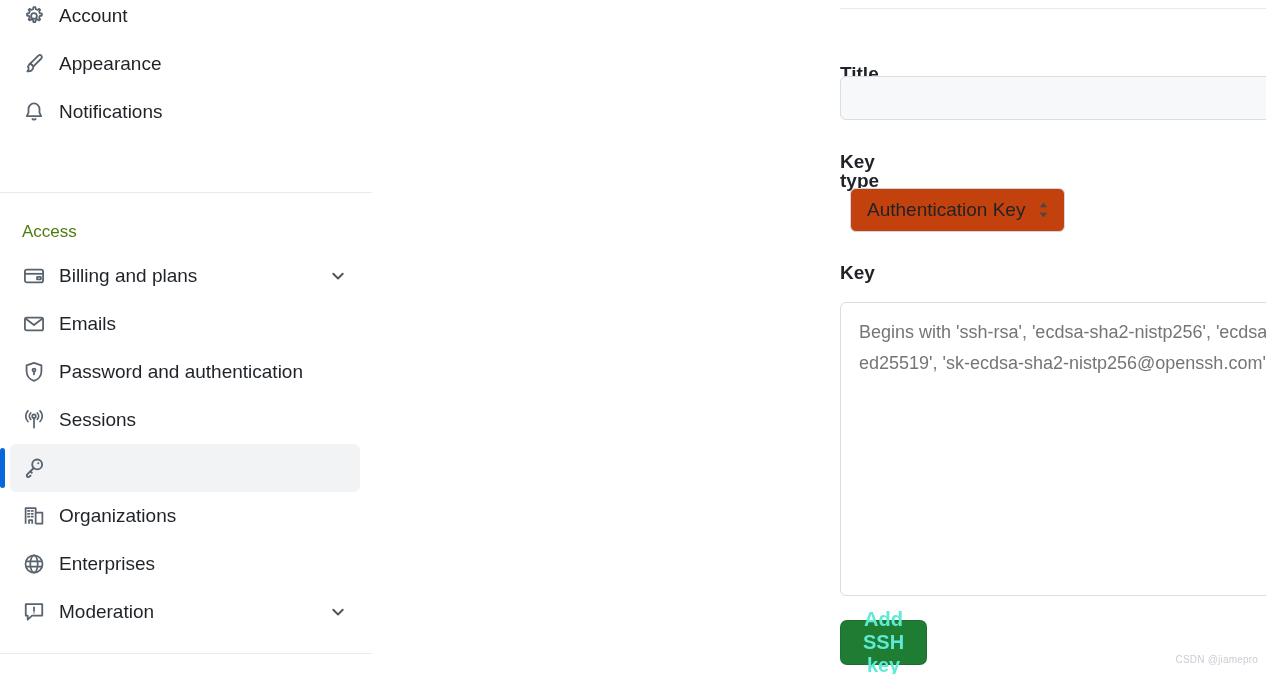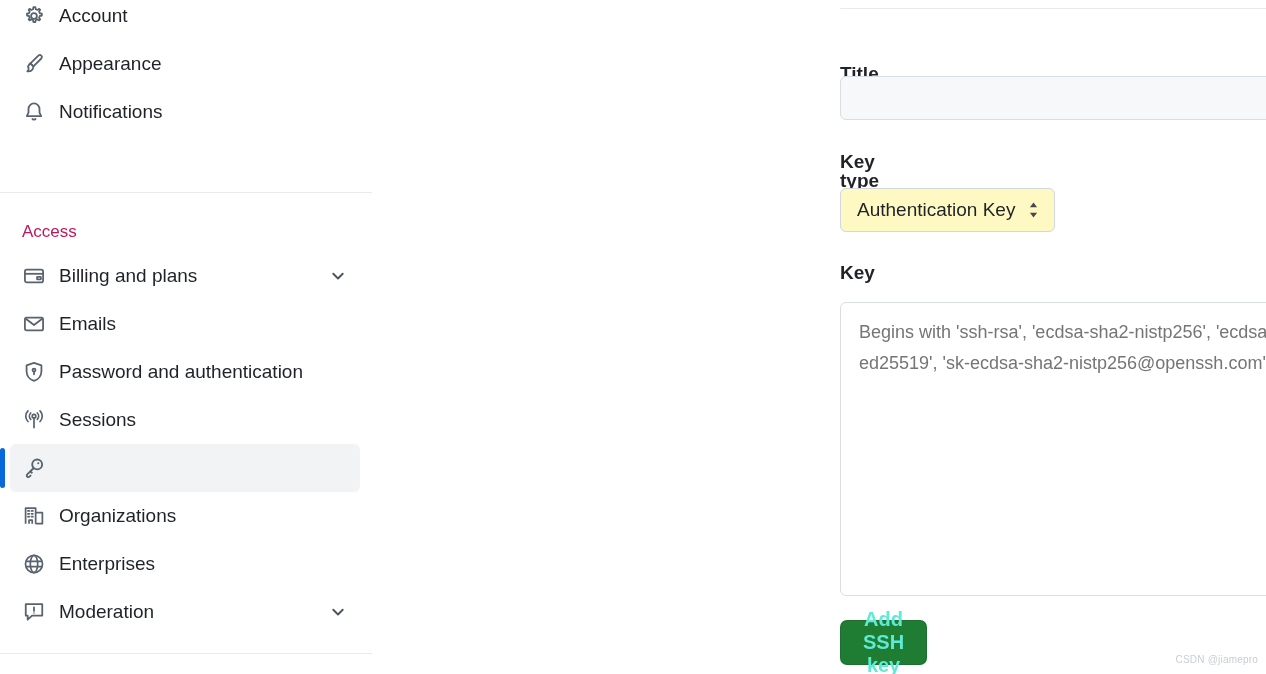--- a/index.html
+++ b/index.html
@@ -53,21 +53,21 @@
   .nav-item.selected .ico { color: #59636e; }
   .sel-bar {
     position: absolute;
     left: 0; width: 5px;
     border-radius: 6px;
     background: #0969da;
   }
 
   .section-title {
     font-size: 17px;
-    color: #be185d;
+    color: #4d7c0f;
     padding: 0 0 0 22px;
     height: 38px;
     display: flex; align-items: center;
   }
 
   .divider {
     position: absolute;
     height: 1px;
     background: #e8eaed;
   }
@@ -91,25 +91,26 @@
     font-family: "Liberation Sans", sans-serif;
     font-size: 16px;
     color: #1f2328;
     padding: 0 12px;
     outline: none;
   }
 
   .select-wrap {
     display: inline-flex; align-items: center;
     height: 44px;
-    background: #fef9c3;
+    background: #c2410c;
     border: 1px solid #d0d7de;
     border-radius: 6px;
     padding: 0 14px 0 16px;
     cursor: pointer;
+    margin-left: 10px;
   }
   .select-wrap .sel-text {
     font-size: 19px; color: #1f2328; white-space: nowrap;
   }
   .select-wrap .sel-arrows {
     margin-left: 12px;
     display: inline-flex; align-items: center;
     color: #45494e;
   }
 

